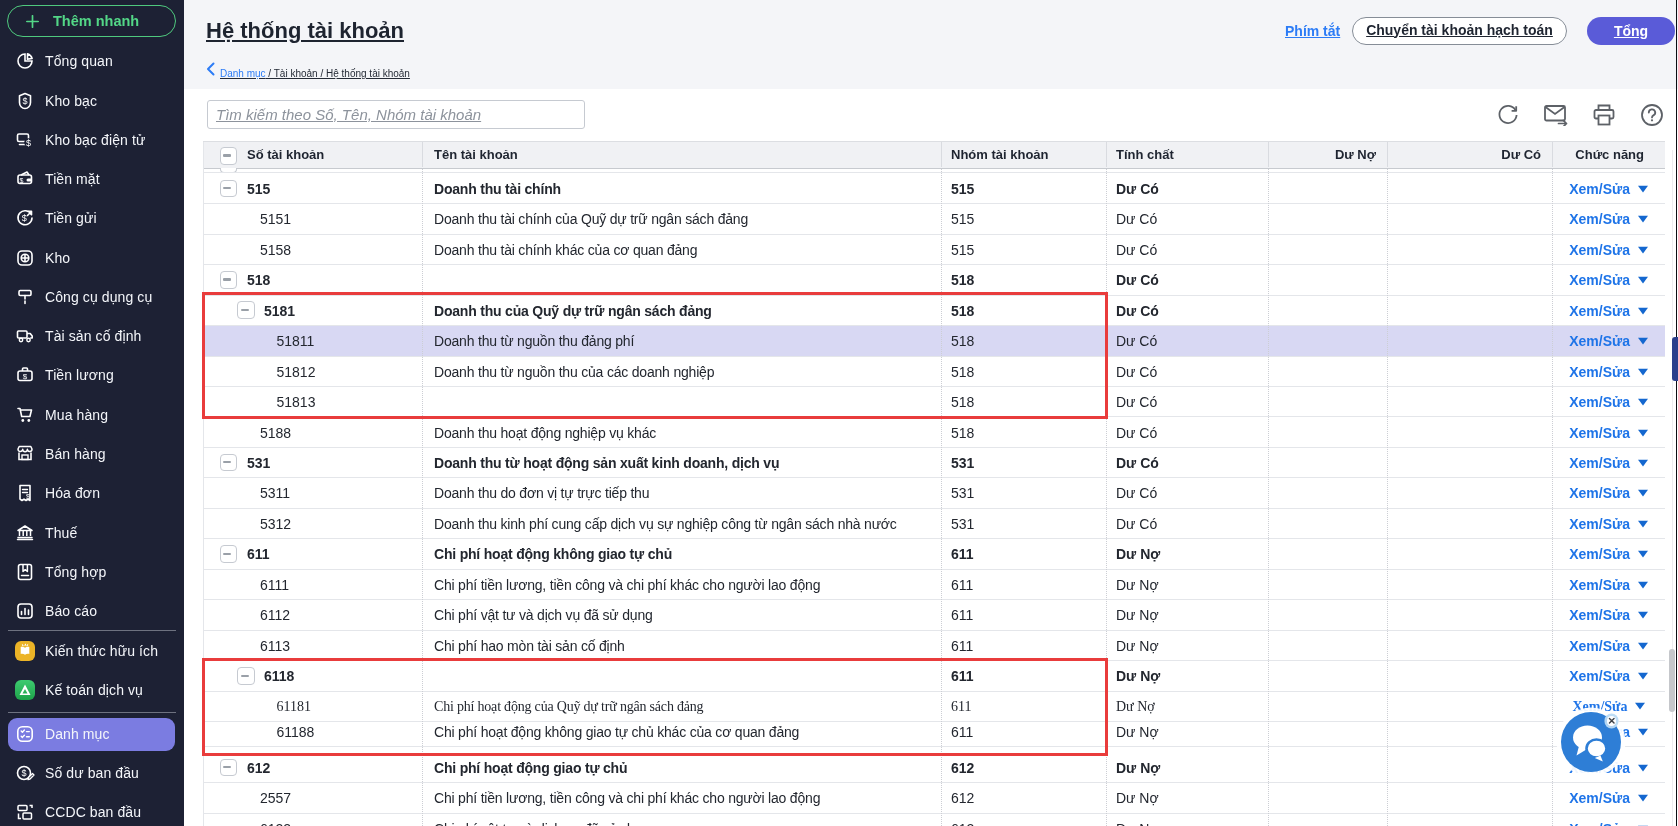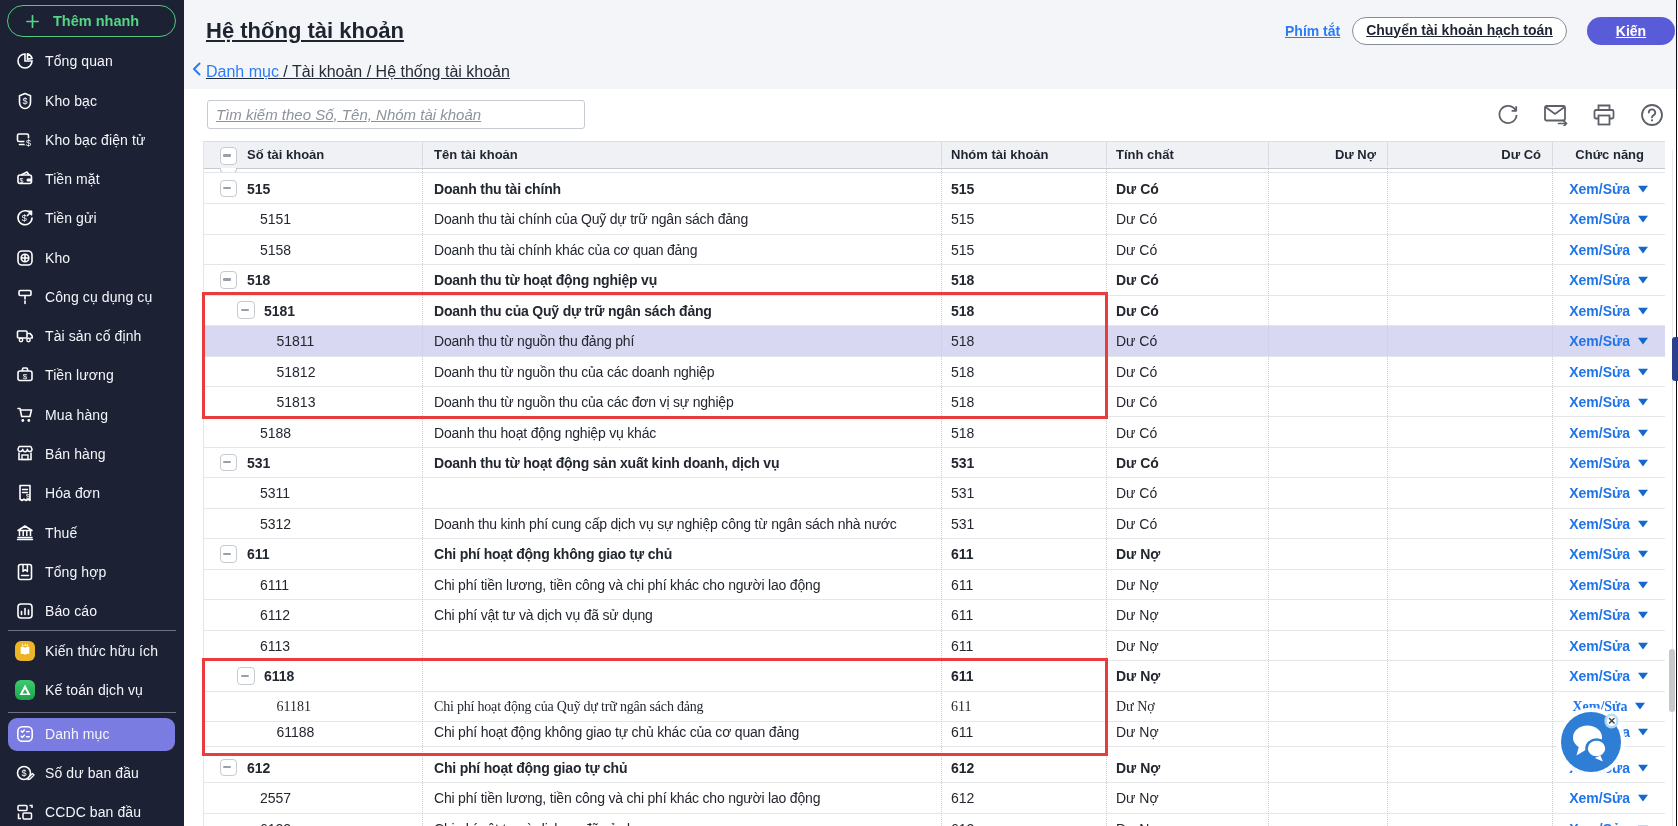--- a/index.html
+++ b/index.html
@@ -10,21 +10,21 @@
   .sitem .lbl{position:absolute;left:45px;top:0;white-space:nowrap;letter-spacing:.1px;}
   .sitem svg{position:absolute;left:15px;top:5px;}
   .sdiv{position:absolute;left:8px;width:168px;height:0;border-top:1.6px solid #6e7280;}
   #qadd{position:absolute;left:7px;top:5px;width:167px;height:30px;border:1.6px solid #4fc97e;
         border-radius:16px;color:#53d787;font-size:15px;font-weight:700;}
   #qadd svg{position:absolute;left:17.5px;top:8.5px;}
   #qadd .qtxt{position:absolute;left:45px;top:0;line-height:30px;font-size:14.5px;}
   #hactive{position:absolute;left:8px;top:717.5px;width:167px;height:33.5px;background:#7b7ce1;border-radius:9px;}
   #pghead{left:184px;top:0;width:1494px;height:89px;background:#f4f5f8;}
   #title{left:206px;top:18px;font-size:22px;font-weight:700;color:#1e2430;letter-spacing:0;}
-  #crumb{left:192px;top:63px;font-size:16px;color:#252b36;}
+  #crumb{left:206px;top:63px;font-size:10px;color:#252b36;}
   #crumb .blue{color:#2c7cf6;}
   #crumb .chev{display:inline-block;margin-right:5px;position:relative;top:-1px;}
   #shortcut{left:1285px;top:23px;font-size:14px;font-weight:700;color:#2c7cf6;}
   #btn-transfer{left:1352px;top:16.5px;width:215px;height:28px;border:1.8px solid #868d97;border-radius:15px;
      background:#fff;box-sizing:border-box;text-align:center;line-height:25px;font-size:14px;font-weight:700;color:#1e2430;}
   #btn-add{left:1587px;top:16.5px;width:88px;height:28px;border-radius:15px;background:#5a5bd8;
      text-align:center;line-height:28px;font-size:14px;font-weight:700;color:#fff;}
   #search{left:206.5px;top:99.5px;width:378px;height:29px;border:1px solid #c6cad1;border-radius:3px;box-sizing:border-box;
      background:#fff;font-size:15px;font-style:italic;color:#8d939c;line-height:27px;padding-left:8.5px;}
   .ticon{position:absolute;}
@@ -218,21 +218,21 @@
     </svg>
     <span class="lbl">CCDC ban đầu</span>
   </div>
 <div class="abs" id="pghead"></div>
 <div class="abs" id="title">Hệ thống tài khoản</div>
 <div class="abs" id="crumb"><span class="chev"><svg width="9" height="14" viewBox="0 0 9 14">
         <path d="M7.5 1.5 L2 7 l5.5 5.5" fill="none" stroke="#2c7cf6" stroke-width="2" stroke-linecap="round" stroke-linejoin="round"></path>
       </svg></span><span class="blue">Danh mục</span> / Tài khoản / Hệ thống tài khoản</div>
 <div class="abs" id="shortcut">Phím tắt</div>
 <div class="abs" id="btn-transfer">Chuyển tài khoản hạch toán</div>
-<div class="abs" id="btn-add">Kiến</div>
+<div class="abs" id="btn-add">Tổng</div>
 <div class="abs" id="search">Tìm kiếm theo Số, Tên, Nhóm tài khoản</div>
 <svg class="ticon" style="left:1497px;top:104px" width="22" height="22" viewBox="0 0 22 22">
     <path d="M18.5 6.2 A8.6 8.6 0 1 0 19.6 11" fill="none" stroke="#5d6167" stroke-width="1.8"></path>
     <path d="M19.2 2.2 v4.6 h-4.6" fill="none" stroke="#5d6167" stroke-width="1.8" stroke-linejoin="round"></path>
   </svg>
 <svg class="ticon" style="left:1544px;top:105px" width="25" height="21" viewBox="0 0 25 21">
     <rect x="1" y="1" width="20" height="14.5" rx="1.5" fill="none" stroke="#5d6167" stroke-width="1.8"></rect>
     <path d="M1.5 2 L11 9 l9.5-7" fill="none" stroke="#5d6167" stroke-width="1.8"></path>
     <path d="M14.5 18.5 h8 m-3.2-3.2 l3.2 3.2 -3.2 3.2" fill="none" stroke="#5d6167" stroke-width="1.7" stroke-linejoin="round" stroke-linecap="round"></path>
   </svg>
@@ -280,21 +280,20 @@
     <span style="left:231px;letter-spacing:-.2px">Doanh thu tài chính khác của cơ quan đảng</span>
     <span style="left:748px">515</span>
     <span style="left:913px">Dư Có</span>
     <span style="left:1329px;width:153px;text-align:center;color:#1e74e8;font-weight:700">Xem/Sửa&nbsp;&nbsp;<svg width="10" height="8" viewBox="0 0 10 8" style="vertical-align:1px">
         <path d="M0 .8 h10 L5 7.4 z" fill="#1467cf"></path>
       </svg></span>
   </div>
 <div class="row" style="top:265.13px;height:30.48px;line-height:30.48px;font-weight:700;">
     <div class="cb" style="left:16.5px;top:5.9px"></div>
     <span style="left:44px">518</span>
-    <span style="left:231px;letter-spacing:-.2px">Doanh thu từ hoạt động nghiệp vụ</span>
     <span style="left:748px">518</span>
     <span style="left:913px">Dư Có</span>
     <span style="left:1329px;width:153px;text-align:center;color:#1e74e8;font-weight:700">Xem/Sửa&nbsp;&nbsp;<svg width="10" height="8" viewBox="0 0 10 8" style="vertical-align:1px">
         <path d="M0 .8 h10 L5 7.4 z" fill="#1467cf"></path>
       </svg></span>
   </div>
 <div class="row" style="top:295.60px;height:30.48px;line-height:30.48px;font-weight:700;">
     <div class="cb" style="left:34px;top:5.9px"></div>
     <span style="left:61px">5181</span>
     <span style="left:231px;letter-spacing:-.2px">Doanh thu của Quỹ dự trữ ngân sách đảng</span>
@@ -317,21 +316,20 @@
     <span style="left:73.5px">51812</span>
     <span style="left:231px;letter-spacing:-.2px">Doanh thu từ nguồn thu của các doanh nghiệp</span>
     <span style="left:748px">518</span>
     <span style="left:913px">Dư Có</span>
     <span style="left:1329px;width:153px;text-align:center;color:#1e74e8;font-weight:700">Xem/Sửa&nbsp;&nbsp;<svg width="10" height="8" viewBox="0 0 10 8" style="vertical-align:1px">
         <path d="M0 .8 h10 L5 7.4 z" fill="#1467cf"></path>
       </svg></span>
   </div>
 <div class="row" style="top:387.03px;height:30.48px;line-height:30.48px;">
     <span style="left:73.5px">51813</span>
-    <span style="left:231px;letter-spacing:-.2px">Doanh thu từ nguồn thu của các đơn vị sự nghiệp</span>
     <span style="left:748px">518</span>
     <span style="left:913px">Dư Có</span>
     <span style="left:1329px;width:153px;text-align:center;color:#1e74e8;font-weight:700">Xem/Sửa&nbsp;&nbsp;<svg width="10" height="8" viewBox="0 0 10 8" style="vertical-align:1px">
         <path d="M0 .8 h10 L5 7.4 z" fill="#1467cf"></path>
       </svg></span>
   </div>
 <div class="row" style="top:417.51px;height:30.48px;line-height:30.48px;">
     <span style="left:57px">5188</span>
     <span style="left:231px;letter-spacing:-.2px">Doanh thu hoạt động nghiệp vụ khác</span>
     <span style="left:748px">518</span>
@@ -345,20 +343,21 @@
     <span style="left:44px">531</span>
     <span style="left:231px;letter-spacing:-.2px">Doanh thu từ hoạt động sản xuất kinh doanh, dịch vụ</span>
     <span style="left:748px">531</span>
     <span style="left:913px">Dư Có</span>
     <span style="left:1329px;width:153px;text-align:center;color:#1e74e8;font-weight:700">Xem/Sửa&nbsp;&nbsp;<svg width="10" height="8" viewBox="0 0 10 8" style="vertical-align:1px">
         <path d="M0 .8 h10 L5 7.4 z" fill="#1467cf"></path>
       </svg></span>
   </div>
 <div class="row" style="top:478.46px;height:30.48px;line-height:30.48px;">
     <span style="left:57px">5311</span>
+    <span style="left:231px;letter-spacing:-.2px">Doanh thu do đơn vị tự trực tiếp thu</span>
     <span style="left:748px">531</span>
     <span style="left:913px">Dư Có</span>
     <span style="left:1329px;width:153px;text-align:center;color:#1e74e8;font-weight:700">Xem/Sửa&nbsp;&nbsp;<svg width="10" height="8" viewBox="0 0 10 8" style="vertical-align:1px">
         <path d="M0 .8 h10 L5 7.4 z" fill="#1467cf"></path>
       </svg></span>
   </div>
 <div class="row" style="top:508.94px;height:30.48px;line-height:30.48px;">
     <span style="left:57px">5312</span>
     <span style="left:231px;letter-spacing:-.2px">Doanh thu kinh phí cung cấp dịch vụ sự nghiệp công từ ngân sách nhà nước</span>
     <span style="left:748px">531</span>
@@ -390,20 +389,21 @@
     <span style="left:57px">6112</span>
     <span style="left:231px;letter-spacing:-.2px">Chi phí vật tư và dịch vụ đã sử dụng</span>
     <span style="left:748px">611</span>
     <span style="left:913px">Dư Nợ</span>
     <span style="left:1329px;width:153px;text-align:center;color:#1e74e8;font-weight:700">Xem/Sửa&nbsp;&nbsp;<svg width="10" height="8" viewBox="0 0 10 8" style="vertical-align:1px">
         <path d="M0 .8 h10 L5 7.4 z" fill="#1467cf"></path>
       </svg></span>
   </div>
 <div class="row" style="top:630.84px;height:30.48px;line-height:30.48px;">
     <span style="left:57px">6113</span>
+    <span style="left:231px;letter-spacing:-.2px">Chi phí hao mòn tài sản cố định</span>
     <span style="left:748px">611</span>
     <span style="left:913px">Dư Nợ</span>
     <span style="left:1329px;width:153px;text-align:center;color:#1e74e8;font-weight:700">Xem/Sửa&nbsp;&nbsp;<svg width="10" height="8" viewBox="0 0 10 8" style="vertical-align:1px">
         <path d="M0 .8 h10 L5 7.4 z" fill="#1467cf"></path>
       </svg></span>
   </div>
 <div class="row" style="top:661.32px;height:30.48px;line-height:30.48px;font-weight:700;">
     <div class="cb" style="left:34px;top:5.9px"></div>
     <span style="left:61px">6118</span>
     <span style="left:748px">611</span>

